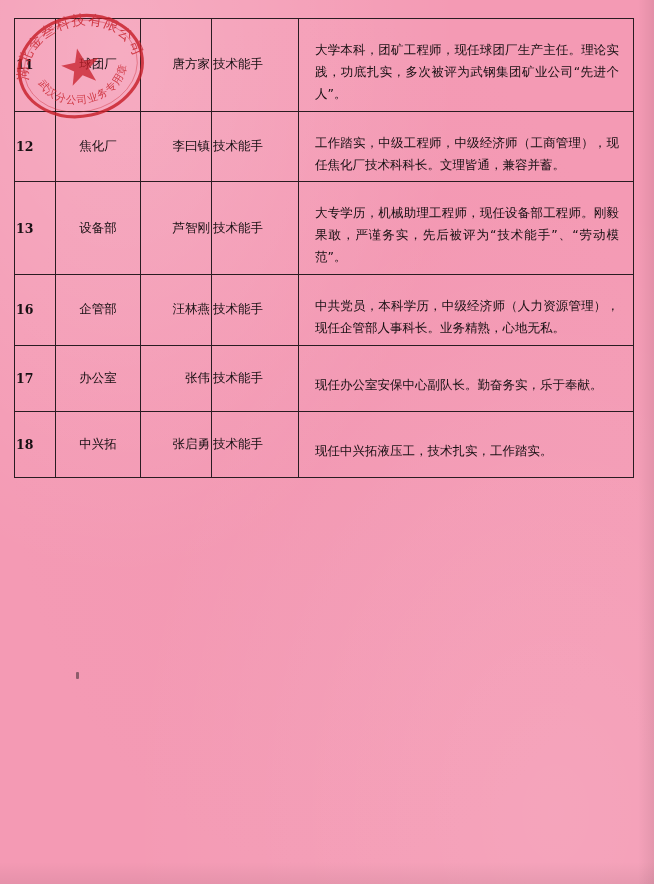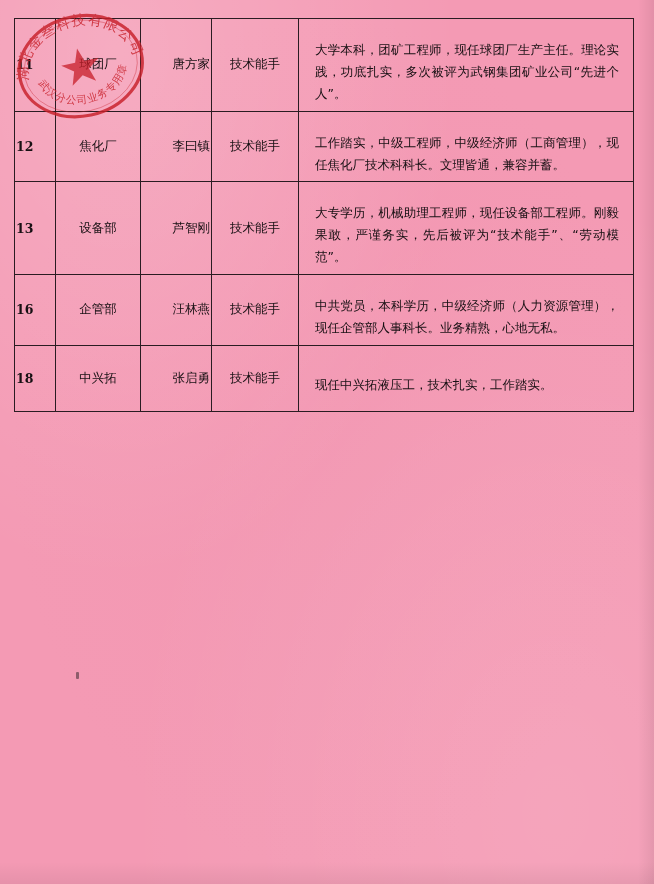--- a/index.html
+++ b/index.html
@@ -54,21 +54,20 @@
     text-align: center;
     font-size: 13px;
   }
   td.c-name {
     width: 68px;
     text-align: right;
     font-size: 13px;
   }
   td.c-title {
     width: 84px;
-    text-align: center;
     font-size: 13px;
   }
   td.c-desc {
     padding: 20px 14px 6px 16px;
     line-height: 1.75;
     font-size: 12.5px;
     text-align: justify;
     text-justify: inter-ideograph;
   }
   .row-h {
@@ -146,20 +145,27 @@
         <td class="c-desc">大专学历，机械助理工程师，现任设备部工程师。刚毅果敢，严谨务实，先后被评为“技术能手”、“劳动模范”。</td>
       </tr>
       <tr class="row-h">
         <td class="c-idx">16</td>
         <td class="c-dept">企管部</td>
         <td class="c-name">汪林燕</td>
         <td class="c-title">技术能手</td>
         <td class="c-desc">中共党员，本科学历，中级经济师（人力资源管理），现任企管部人事科长。业务精熟，心地无私。</td>
       </tr>
       <tr class="row-h">
+        <td class="c-idx">17</td>
+        <td class="c-dept">办公室</td>
+        <td class="c-name">张伟</td>
+        <td class="c-title">技术能手</td>
+        <td class="c-desc">现任办公室安保中心副队长。勤奋务实，乐于奉献。</td>
+      </tr>
+      <tr class="row-h">
         <td class="c-idx">18</td>
         <td class="c-dept">中兴拓</td>
         <td class="c-name">张启勇</td>
         <td class="c-title">技术能手</td>
         <td class="c-desc">现任中兴拓液压工，技术扎实，工作踏实。</td>
       </tr>
     </tbody>
   </table>
 </div>
 

